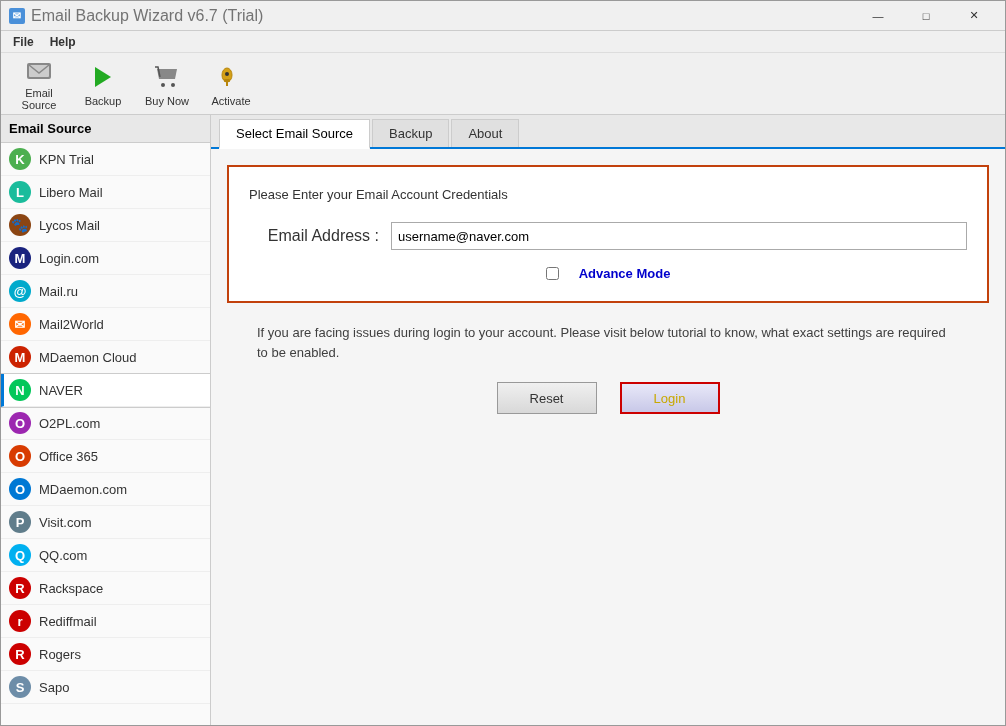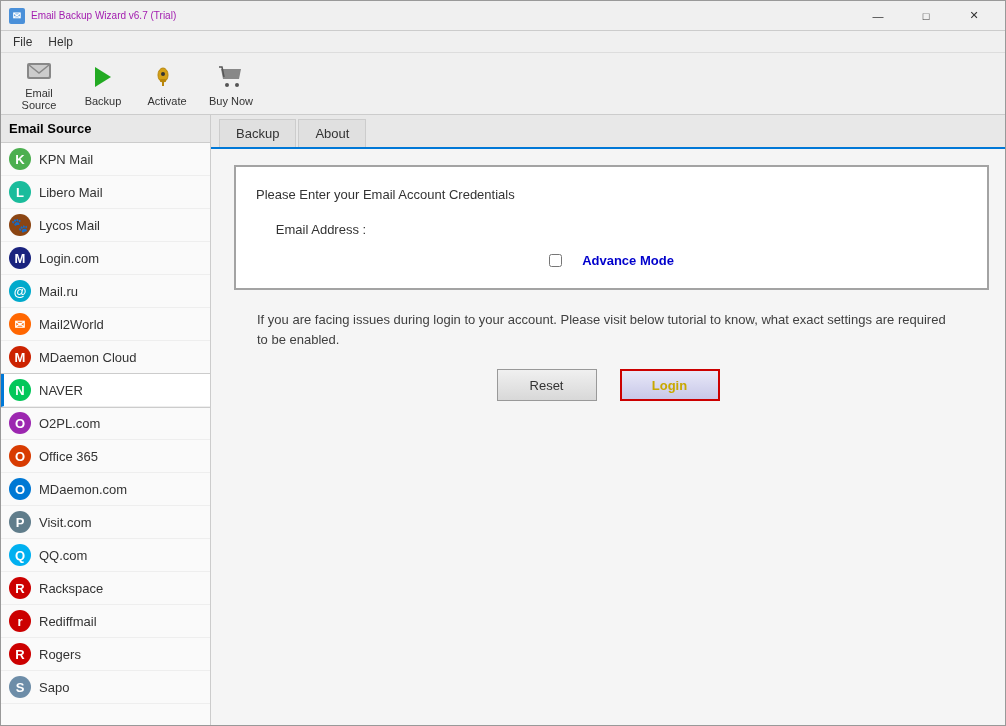--- a/index.html
+++ b/index.html
@@ -26,41 +26,42 @@
     .title-bar-icon {
       width: 16px; height: 16px;
       margin-right: 6px;
       background: #4a90d9;
       border-radius: 2px;
       display: flex; align-items: center; justify-content: center;
       color: white; font-size: 10px; font-weight: bold;
     }
     .title-bar-text {
       flex: 1;
-      font-size: 10px;
-      color: #a21caf;
+      font-size: 16px;
+      color: #737373;
     }
     .title-bar-controls {
       display: flex; gap: 2px;
     }
     .title-btn {
       width: 46px; height: 30px;
       border: none; background: transparent;
       cursor: pointer; font-size: 11px; color: #333;
       display: flex; align-items: center; justify-content: center;
     }
 
     
     .menu-bar {
       background: #f0f0f0;
       height: 22px;
       display: flex;
       align-items: center;
       padding: 0 4px;
       border-bottom: 1px solid #ddd;
+      font-weight: bold;
     }
     .menu-item {
       padding: 2px 8px;
       font-size: 12px;
       cursor: pointer;
       color: #333;
     }
 
     
     .toolbar {
@@ -186,42 +187,41 @@
     
     .tab-content {
       flex: 1;
       padding: 16px;
       overflow-y: auto;
       background: #f5f5f5;
     }
 
     
     .credentials-box {
-      border: 2px solid #a3a3a3;
+      border: 2px solid #c2410c;
       background: white;
       padding: 20px;
       margin-bottom: 20px;
-      margin-left: 7px;
     }
     .credentials-title {
       font-size: 13px;
       font-weight: normal;
       color: #333;
       margin-bottom: 20px;
     }
     .form-row {
       display: flex;
       align-items: center;
       margin-bottom: 16px;
     }
     .form-label {
       width: 130px;
-      text-align: center;
+      text-align: right;
       margin-right: 12px;
-      font-size: 13px;
+      font-size: 16px;
       color: #333;
     }
     .form-input {
       flex: 1;
       height: 28px;
       border: 1px solid #aaa;
       padding: 0 6px;
       font-size: 13px;
       outline: none;
       font-family: 'Segoe UI', sans-serif;
@@ -268,21 +268,21 @@
       height: 32px;
       font-size: 13px;
       cursor: pointer;
       border: 1px solid #999;
       background: linear-gradient(to bottom, #f0f0f0, #d8d8d8);
       color: #333;
       font-family: 'Segoe UI', sans-serif;
     }
     .btn.login {
       color: #c8a800;
-      font-weight: bold;
+      font-weight: normal;
       border: 2px solid #cc0000;
       background: linear-gradient(to bottom, #e8e8f8, #c8c8e8);
     }
 
     
     .icon-green { background: #4CAF50; color: white; }
     .icon-navy { background: #1a237e; color: white; }
   </style>
 </head>
 <body>
@@ -317,50 +317,50 @@
     <div class="toolbar-icon">
       <svg width="28" height="28" viewBox="0 0 28 28">
         <polygon points="6,4 22,14 6,24" fill="#22aa22"></polygon>
       </svg>
     </div>
     <span>Backup</span>
   </button>
   <button class="toolbar-btn">
     <div class="toolbar-icon">
       <svg width="28" height="28" viewBox="0 0 28 28">
+        <path d="M4 6h20l-2 10H6L4 6z" fill="#888"></path>
+        <circle cx="10" cy="22" r="2" fill="#555"></circle>
+        <circle cx="20" cy="22" r="2" fill="#555"></circle>
+        <path d="M2 4h3l2 10" stroke="#555" stroke-width="1.5" fill="none"></path>
+      </svg>
+    </div>
+    <span>Buy Now</span>
+  </button>
+  <button class="toolbar-btn">
+    <div class="toolbar-icon">
+      <svg width="28" height="28" viewBox="0 0 28 28">
         <ellipse cx="10" cy="12" rx="5" ry="7" fill="#d4a017" stroke="#b8860b" stroke-width="1"></ellipse>
         <rect x="7" y="16" width="6" height="3" rx="1" fill="#b8860b"></rect>
         <rect x="9" y="18" width="2" height="5" fill="#b8860b"></rect>
         <circle cx="10" cy="11" r="2" fill="#333"></circle>
       </svg>
     </div>
     <span>Activate</span>
   </button>
-  <button class="toolbar-btn">
-    <div class="toolbar-icon">
-      <svg width="28" height="28" viewBox="0 0 28 28">
-        <path d="M4 6h20l-2 10H6L4 6z" fill="#888"></path>
-        <circle cx="10" cy="22" r="2" fill="#555"></circle>
-        <circle cx="20" cy="22" r="2" fill="#555"></circle>
-        <path d="M2 4h3l2 10" stroke="#555" stroke-width="1.5" fill="none"></path>
-      </svg>
-    </div>
-    <span>Buy Now</span>
-  </button>
 </div>
 
 <div class="main-area">
 
   <div class="sidebar">
     <div class="sidebar-header">Email Source</div>
     <div class="sidebar-list">
 
       <div class="sidebar-item">
         <div class="item-icon icon-green">K</div>
-        <span>KPN Mail</span>
+        <span>KPN Trial</span>
       </div>
       <div class="sidebar-item">
         <div class="item-icon" style="background:#1abc9c;color:white;">L</div>
         <span>Libero Mail</span>
       </div>
       <div class="sidebar-item">
         <div class="item-icon" style="background:#8b4513;color:white;font-size:14px;">🐾</div>
         <span>Lycos Mail</span>
       </div>
       <div class="sidebar-item">
@@ -418,31 +418,33 @@
       <div class="sidebar-item">
         <div class="item-icon" style="background:#6d8da8;color:white;">S</div>
         <span>Sapo</span>
       </div>
     </div>
   </div>
 
   <div class="content-panel">
 
     <div class="tab-bar">
+      <div class="tab active">Select Email Source</div>
       <div class="tab">Backup</div>
       <div class="tab">About</div>
     </div>
 
     <div class="tab-content">
 
       <div class="credentials-box">
         <div class="credentials-title">Please Enter your Email Account Credentials</div>
 
         <div class="form-row">
           <label class="form-label">Email Address :</label>
+          <input class="form-input" type="text" value="username@naver.com" style="">
         </div>
 
 
         <div class="checkbox-row">
           <input type="checkbox" style="">
           <span class="adv-mode-label">Advance Mode</span>
         </div>
       </div>
 
       <p class="info-text">If you are facing issues during login to your account. Please visit below tutorial to know, what exact settings are required to be enabled.</p>

